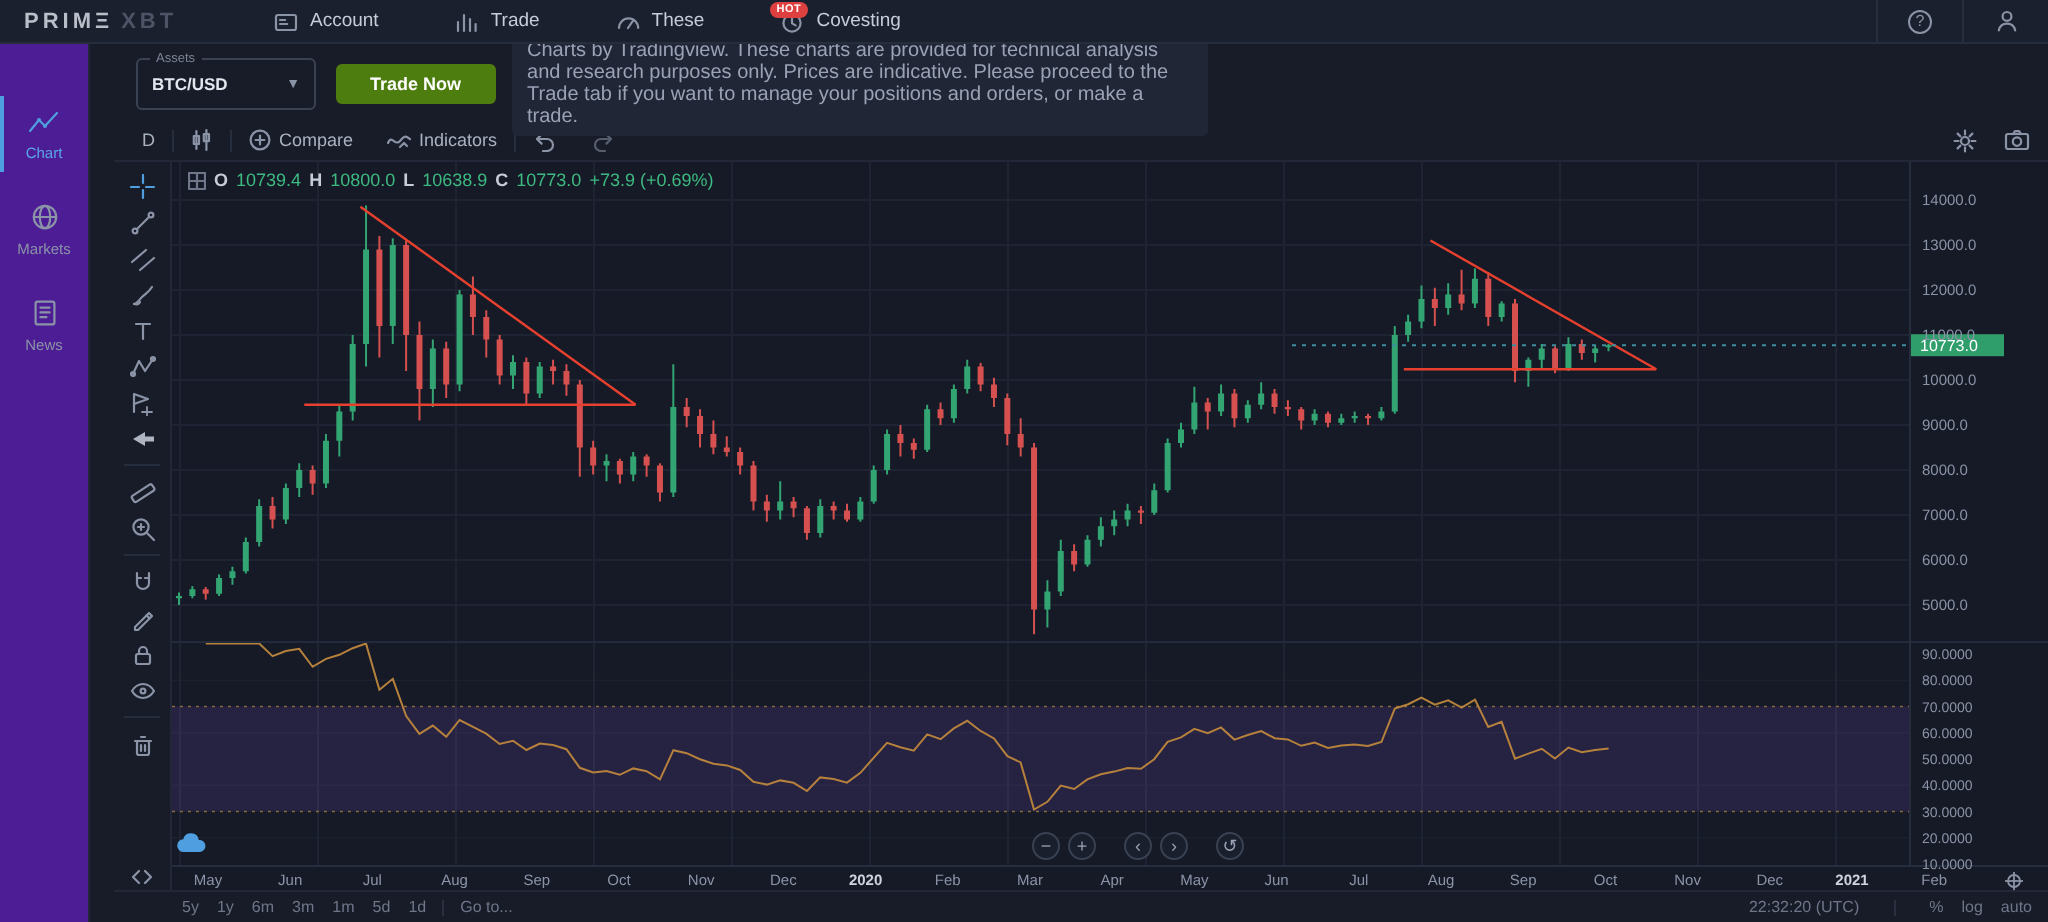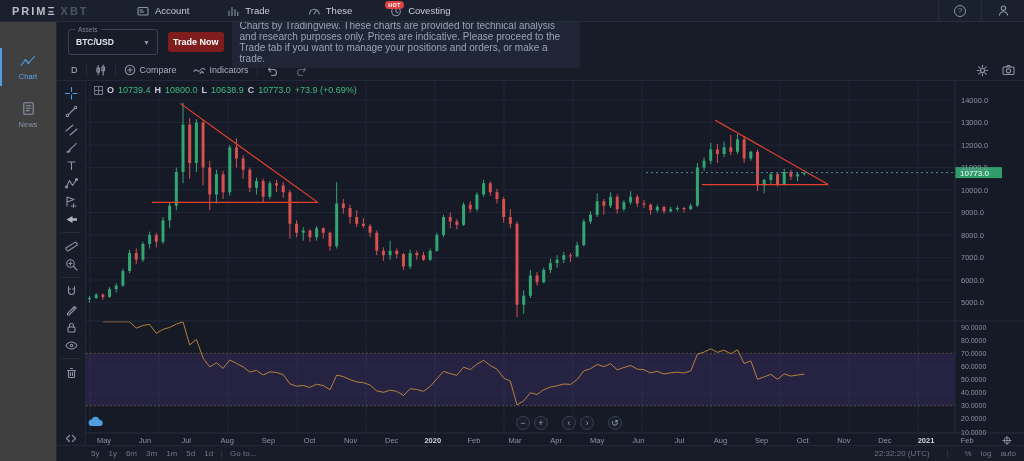--- a/index.html
+++ b/index.html
@@ -33,28 +33,28 @@
 
   
   .subheader { position:absolute; left:57px; top:22px; right:0; height:38px; display:flex;
                align-items:center; padding:2px 0 0 11px; z-index:20; }
   .assets { position:relative; width:90px; height:20px; border:1px solid #3b4254; border-radius:3px;
             display:flex; align-items:center; padding:12px 7px; cursor:pointer; }
   .assets .lab { position:absolute; top:-4px; left:6px; font-size:6.5px; color:#7b8296;
                  background:#171c28; padding:0 3px; }
   .assets .val { font-size:8.5px; font-weight:bold; color:#e3e6ee; }
   .assets .caret { margin-left:auto; font-size:7px; color:#8b93a7; }
-  .trade-now { margin:0 8px 0 10px; background:#7f1d1d; color:#fff; border:none; border-radius:3px;
-               font-size:9px; font-weight:bold; padding:5px 5px; cursor:pointer;
+  .trade-now { margin:0 8px 0 10px; background:#4d7c0f; color:#fff; border:none; border-radius:3px;
+               font-size:9px; font-weight:bold; padding:5px 17px; cursor:pointer;
                font-family:"Liberation Sans", sans-serif; }
   .disclaimer { width:348px; background:#202636; border-radius:3px; padding:4px 8px;
                 font-size:10px; line-height:11px; color:#9aa2b5; }
 
   
-  .side-nav { position:absolute; left:0; top:22px; bottom:0; width:57px; background:#404040;
+  .side-nav { position:absolute; left:0; top:22px; bottom:0; width:45px; background:#4c1d95;
               border-right:1px solid #222838; padding-top:22px; z-index:25;text-align:center; }
   .side-item { position:relative; height:46px; display:flex; flex-direction:column; align-items:center;
                justify-content:center; gap:4px; font-size:7.5px; color:#8b93a7; cursor:pointer;
                margin-bottom:2px; }
   .side-item.active { color:#5aa7e8; }
   .side-item.active::before { content:""; position:absolute; left:0; top:4px; bottom:4px; width:2px;
                background:#4f9fe0; }
   .side-item.active .ico { stroke:#4f9fe0; }
 
   
@@ -161,20 +161,28 @@
   </div>
 
   <div class="side-nav">
     <div class="side-item active">
       <svg class="ico" width="16" height="14" viewBox="0 0 16 14">
           <polyline points="1,11.5 5.5,6 8.5,9 14.5,2.5"></polyline>
           <circle cx="5.5" cy="6" r="1" fill="#4f9fe0" stroke="none"></circle>
           <circle cx="8.5" cy="9" r="1" fill="#4f9fe0" stroke="none"></circle>
         </svg>
       <span>Chart</span>
+    </div>
+    <div class="side-item">
+      <svg class="ico" width="15" height="15" viewBox="0 0 15 15">
+          <circle cx="7.5" cy="7.5" r="5.6"></circle>
+          <ellipse cx="7.5" cy="7.5" rx="2.6" ry="5.6"></ellipse>
+          <path d="M1.9 7.5h11.2"></path>
+        </svg>
+      <span>Markets</span>
     </div>
     <div class="side-item">
       <svg class="ico" width="15" height="15" viewBox="0 0 15 15">
           <rect x="2.8" y="1.8" width="9.4" height="11.4" rx="1"></rect>
           <path d="M5.2 4.8h4.6M5.2 7.2h4.6M5.2 9.6h3"></path>
         </svg>
       <span>News</span>
     </div>
   </div>
 

